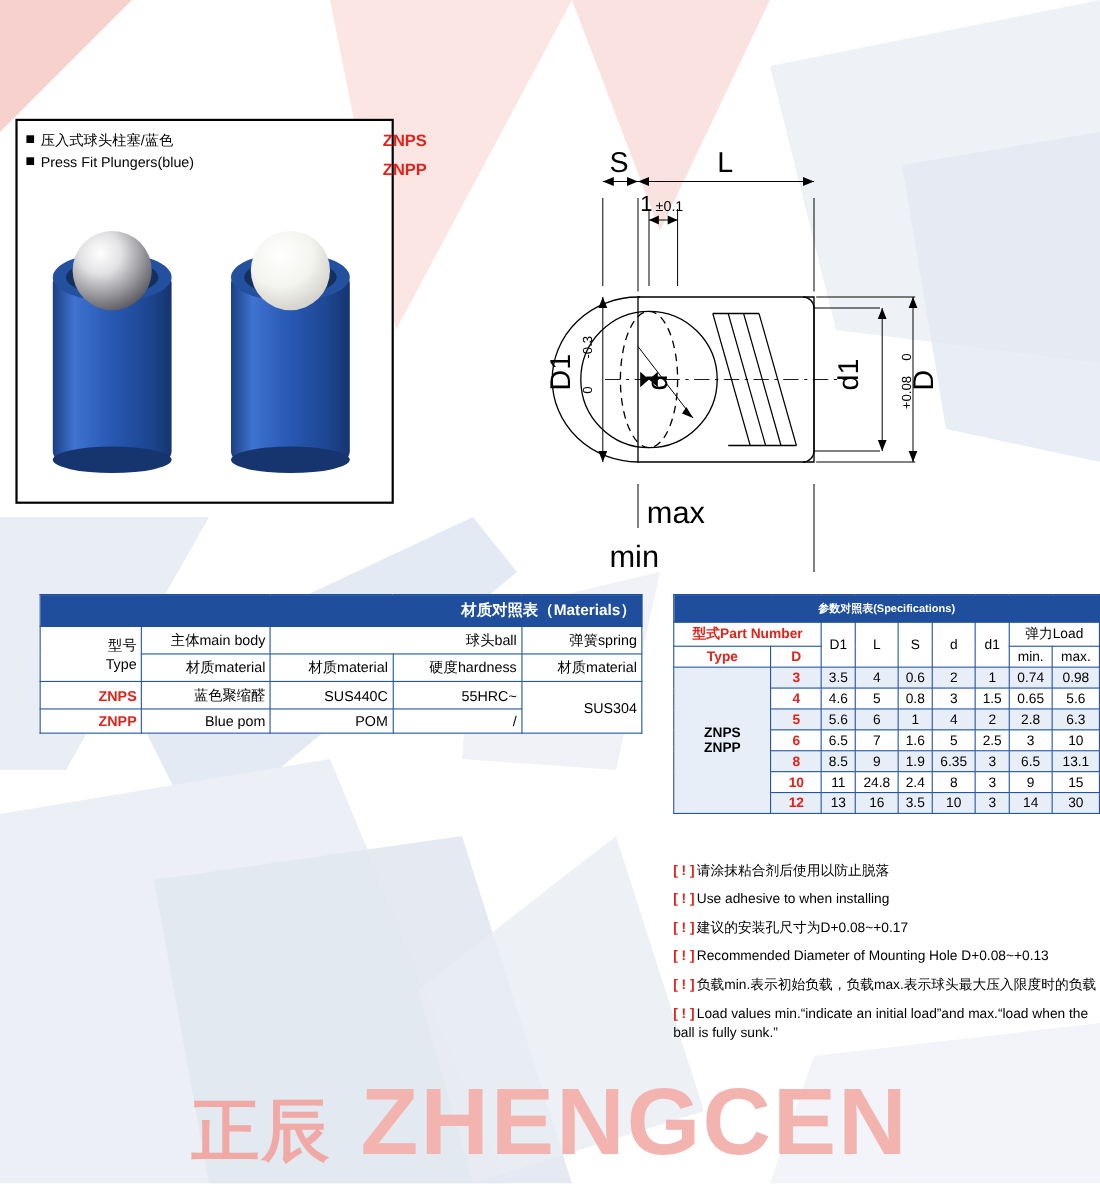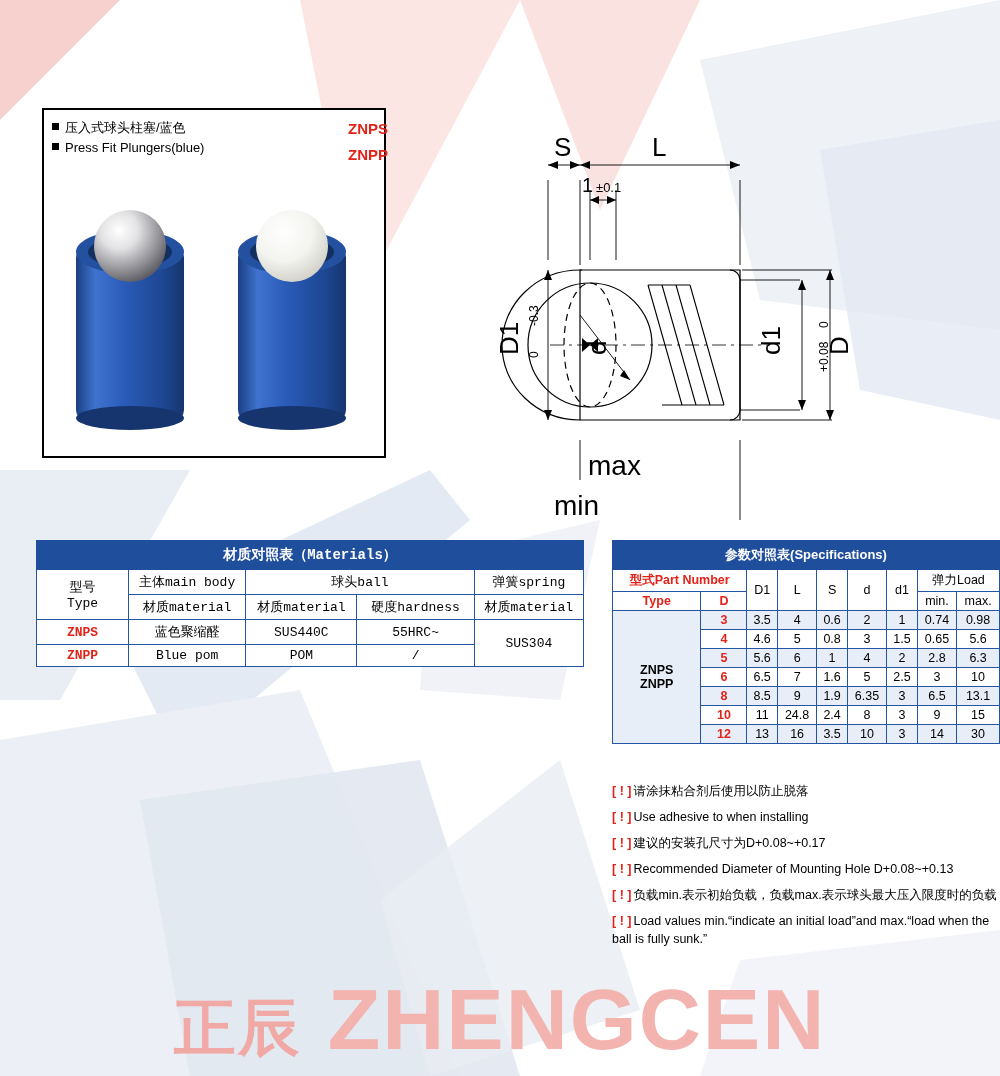--- a/index.html
+++ b/index.html
@@ -11,51 +11,51 @@
     color:#000;
     overflow:hidden;
   }
   
   .bg { position:absolute; inset:0; overflow:hidden; z-index:0; }
   .bg svg { position:absolute; left:0; top:0; }
 
   
   #photo-box {
     position:absolute; left:14px; top:108px; width:344px; height:350px;
-    border:2px solid #000; background:#fff; z-index:2;margin-left:28px;
+    border:2px solid #000; background:#fff; z-index:2;
   }
   .legend { position:absolute; left:8px; top:8px; font-size:13px; line-height:20px; }
   .legend div { white-space:nowrap; }
   .legend .sq { display:inline-block; width:7px; height:7px; background:#000; margin-right:6px; vertical-align:2px; }
   #codes { position:absolute; left:348px; top:116px; z-index:3; font-weight:bold; font-size:15px; color:#e2231a; line-height:26px; }
 
   
   .plunger { position:absolute; bottom:26px; }
   #plunger-steel { left:26px; }
   #plunger-pom { left:188px; }
 
   
   #drawing { position:absolute; left:430px; top:120px; width:570px; height:420px; z-index:2; }
 
   
   #materials-table {
     position:absolute; left:36px; top:540px; width:548px; z-index:2;
     border-collapse:collapse; font-size:13px; background:#fff;
   }
-  #materials-table td, #materials-table th { border:1px solid #2255a4; text-align:center; padding:3px 4px;font-family:Liberation Mono, monospace; }
+  #materials-table td, #materials-table th { border:1px solid #2255a4; text-align:right; padding:3px 4px; }
   #materials-table .hdr { background:#1f4e9c; color:#fff; font-weight:bold; font-size:14px; padding:5px; border:1px solid #1f4e9c; }
   .redtxt { color:#e2231a; font-weight:bold; }
 
   
   #spec-table {
     position:absolute; left:612px; top:540px; width:388px; z-index:2;
     border-collapse:collapse; font-size:12.5px; background:#fff;
   }
   #spec-table td, #spec-table th { border:1px solid #2255a4; text-align:center; padding:2px 3px; }
-  #spec-table .hdr { background:#1f4e9c; color:#fff; font-weight:bold; font-size:13px; padding:5px; border:1px solid #1f4e9c; }
+  #spec-table .hdr { background:#1f4e9c; color:#fff; font-weight:bold; font-size:10px; padding:5px; border:1px solid #1f4e9c; }
   #spec-table .shade { background:#e8eef8; }
   #spec-table .dcol { color:#e2231a; font-weight:bold; }
 
   
   #notes { position:absolute; left:612px; top:782px; width:392px; z-index:2; font-size:12.5px; line-height:18px; }
   #notes p { margin:0 0 8px 0; }
   #notes .bang { color:#e2231a; font-weight:bold; margin-right:2px; }
 
   
   #watermark {

